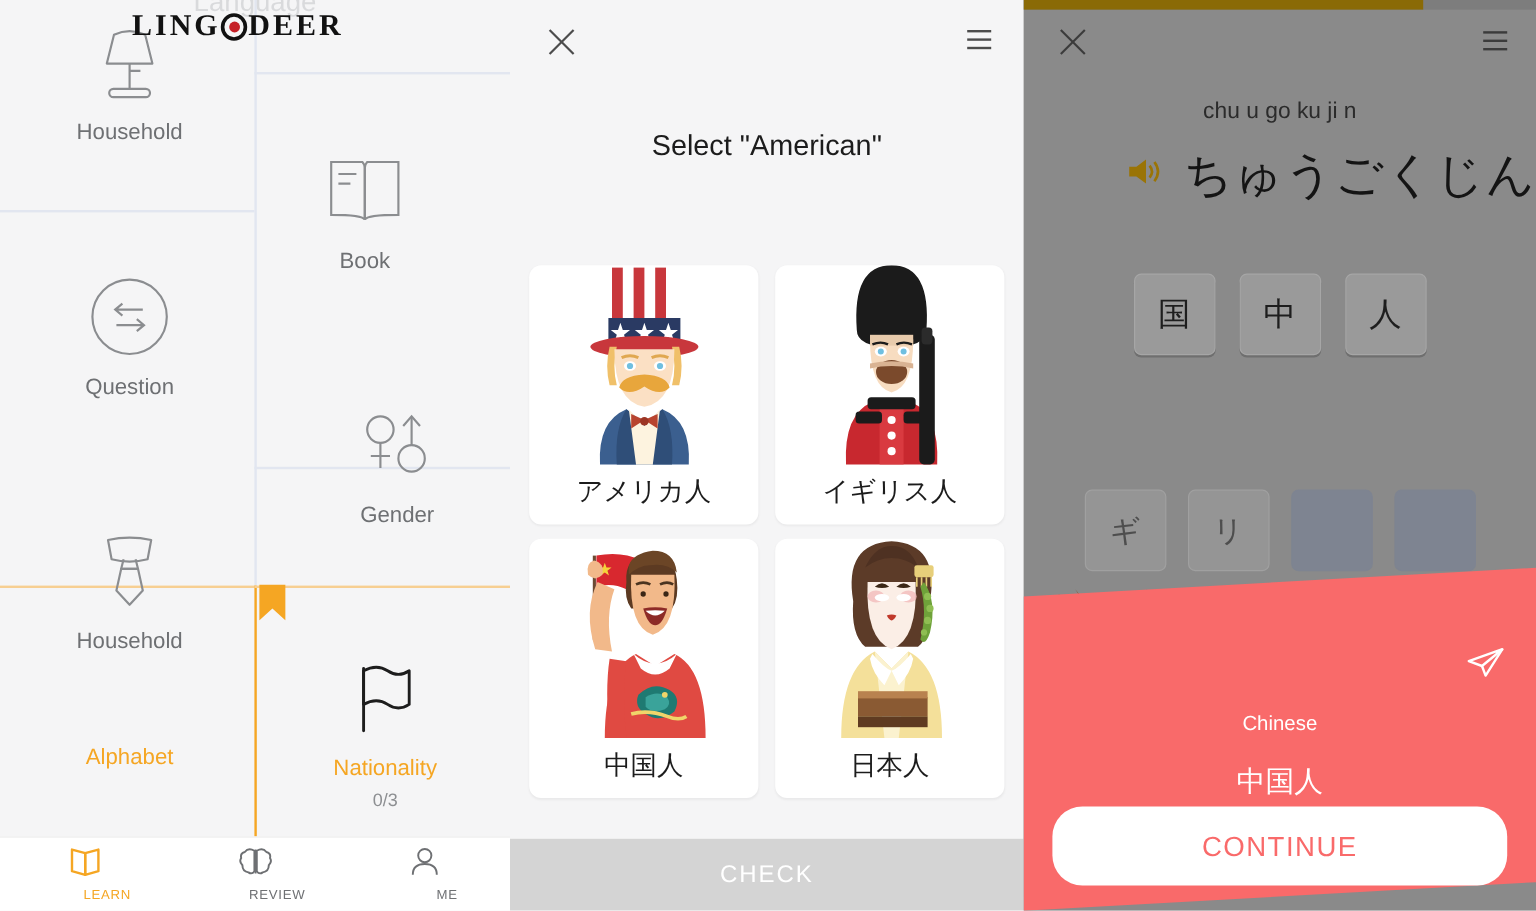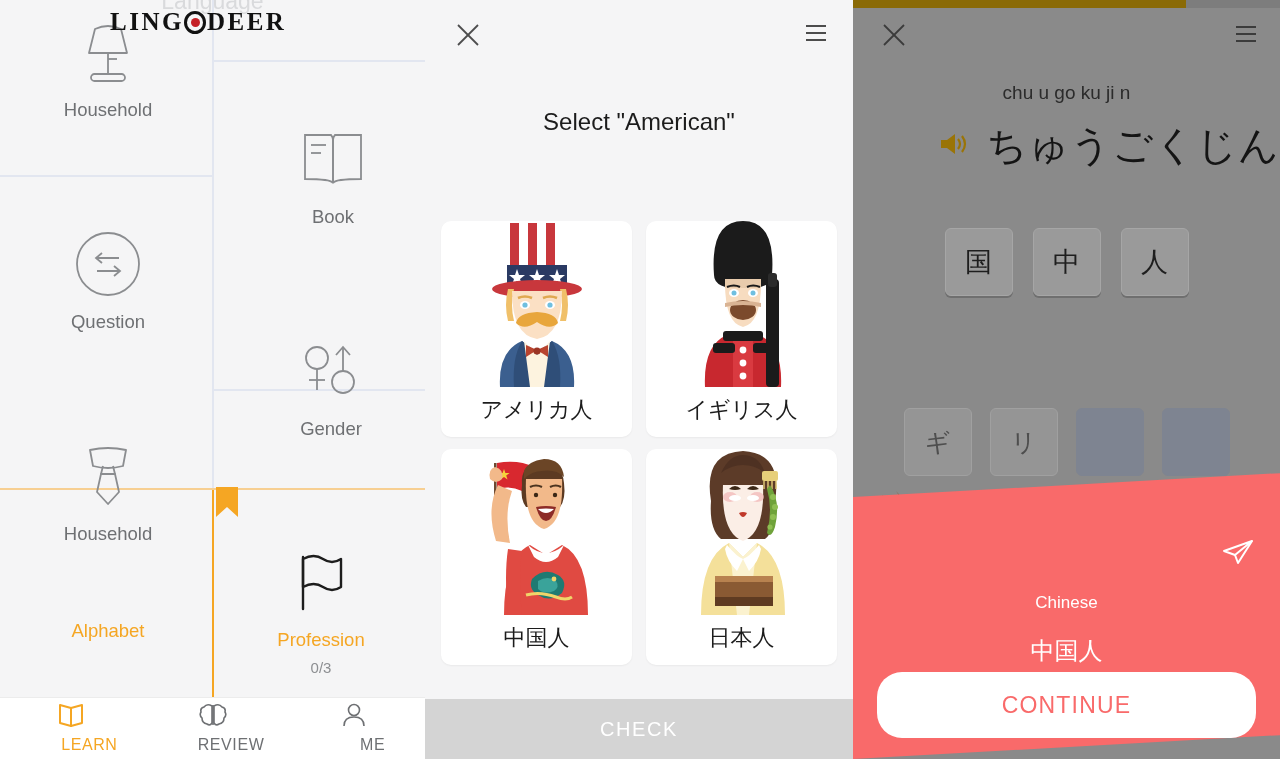--- a/index.html
+++ b/index.html
@@ -31,21 +31,21 @@
   .node.active .lbl{ color:#f5a623; }
   .node .sub{ margin-top:8px; font-size:15px; color:#8d8f92; }
 
   .bookmark{ position:absolute; left:216px; top:487px; width:22px; height:30px; z-index:10; }
   .bookmark svg{ display:block; }
 
   
   .tabbar{ position:absolute; left:0; bottom:0; width:425px; height:62px; background:#fff;
       border-top:1px solid #ececec; display:flex; z-index:30; }
   .tab{ flex:1; display:flex; flex-direction:column; align-items:center; justify-content:center; gap:5px; }
-  .tab .tlbl{ font-size:16px; letter-spacing:.6px; color:#6e7073;margin-left:37px; }
+  .tab .tlbl{ font-size:11px; letter-spacing:.6px; color:#6e7073;margin-left:37px; }
   .tab.on .tlbl{ color:#f5a623; }
 
   
   .panel2{ position:relative; width:428px; height:759px; background:#f5f5f6; overflow:hidden; }
   .p2top{ position:absolute; left:0; top:0; width:428px; height:70px; }
   .icon-x{ position:absolute; left:30px; top:22px; width:26px; height:26px; }
   .icon-burger{ position:absolute; right:27px; top:25px; width:20px; height:16px; }
   .icon-burger i{ display:block; height:2px; background:#4c4c4c; margin-bottom:5px; }
   .p2title{ position:absolute; left:0; right:0; top:108px; text-align:center; font-size:24px; color:#1c1c1c; }
   .cards{ position:absolute; left:16px; top:221px; width:396px;
@@ -136,21 +136,21 @@
         <svg width="70" height="70" viewBox="0 0 70 70" fill="none" stroke="#8b8d90" stroke-width="1.8">
           <path d="M22 12 Q35 6 48 12 L54 36 H16 Z" stroke-linejoin="round"></path>
           <line x1="35" y1="36" x2="35" y2="58"></line>
           <line x1="35" y1="42" x2="44" y2="42"></line>
           <rect x="18" y="57" width="34" height="7" rx="3.5"></rect>
         </svg>
       </div>
       <div class="lbl">Household</div>
     </div>
 
-    <div class="node" style="left:225px;top:120px;">
+    <div class="node" style="left:196px;top:120px;">
       <div class="ico">
         <svg width="64" height="64" viewBox="0 0 64 64" fill="none" stroke="#8b8d90" stroke-width="1.8">
           <path d="M4 8 H30 Q32 10 32 13 V56 Q30 52 4 52 Z"></path>
           <path d="M60 8 H34 Q32 10 32 13 V56 Q34 52 60 52 Z"></path>
           <line x1="10" y1="18" x2="25" y2="18"></line>
             <line x1="10" y1="26" x2="20" y2="26"></line>
         </svg>
       </div>
       <div class="lbl">Book</div>
     </div>
@@ -195,21 +195,21 @@
       <div class="lbl">Alphabet</div>
     </div>
 
     <div class="node active" style="left:213px;top:543px;">
       <div class="ico">
         <svg width="62" height="62" viewBox="0 0 62 62" fill="none" stroke="#1d1d1d" stroke-width="2.4" stroke-linejoin="round">
           <line x1="13" y1="6" x2="13" y2="58" stroke-linecap="round"></line>
           <path d="M13 8 Q24 2 33 8 Q42 14 51 8 V36 Q42 42 33 36 Q24 30 13 36 Z"></path>
         </svg>
       </div>
-      <div class="lbl">Profession</div>
+      <div class="lbl">Nationality</div>
       <div class="sub">0/3</div>
     </div>
 
     <div class="tabbar">
       <div class="tab on">
         <span>
           <svg width="28" height="24" viewBox="0 0 28 24" fill="none" stroke="#f5a623" stroke-width="2" stroke-linejoin="round">
             <path d="M14 5 L3 2 V20 L14 23 Z"></path>
               <path d="M14 5 L25 2 V20 L14 23 Z"></path>
           </svg>

